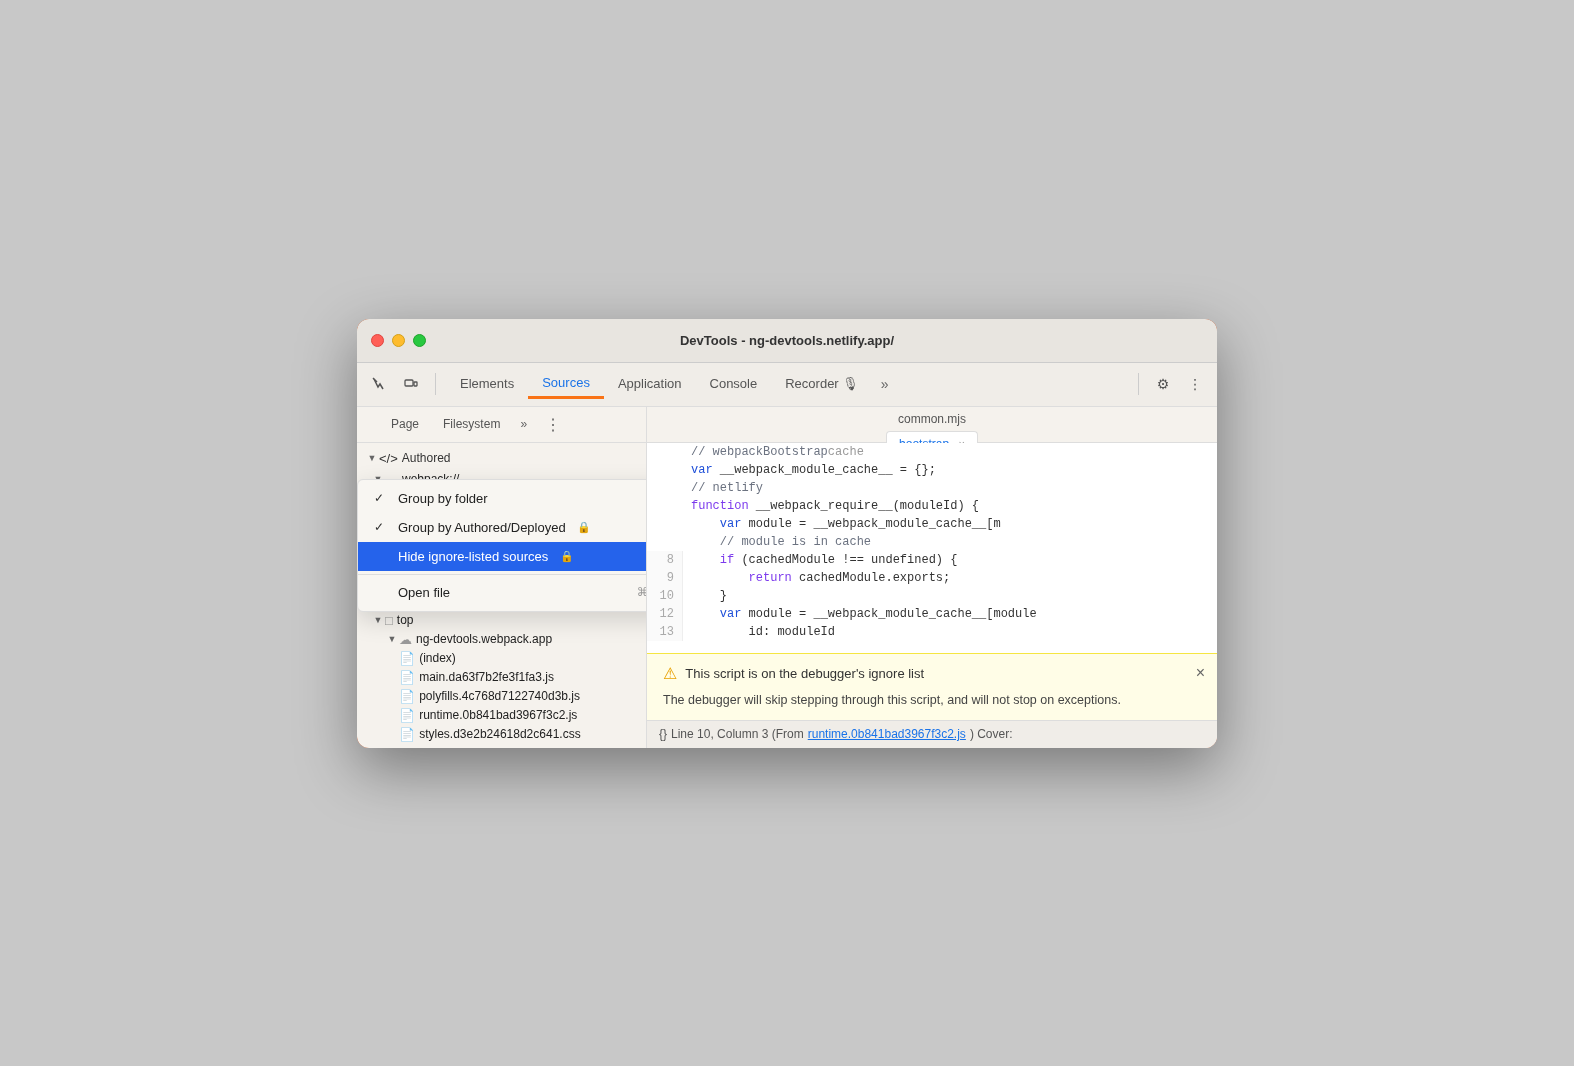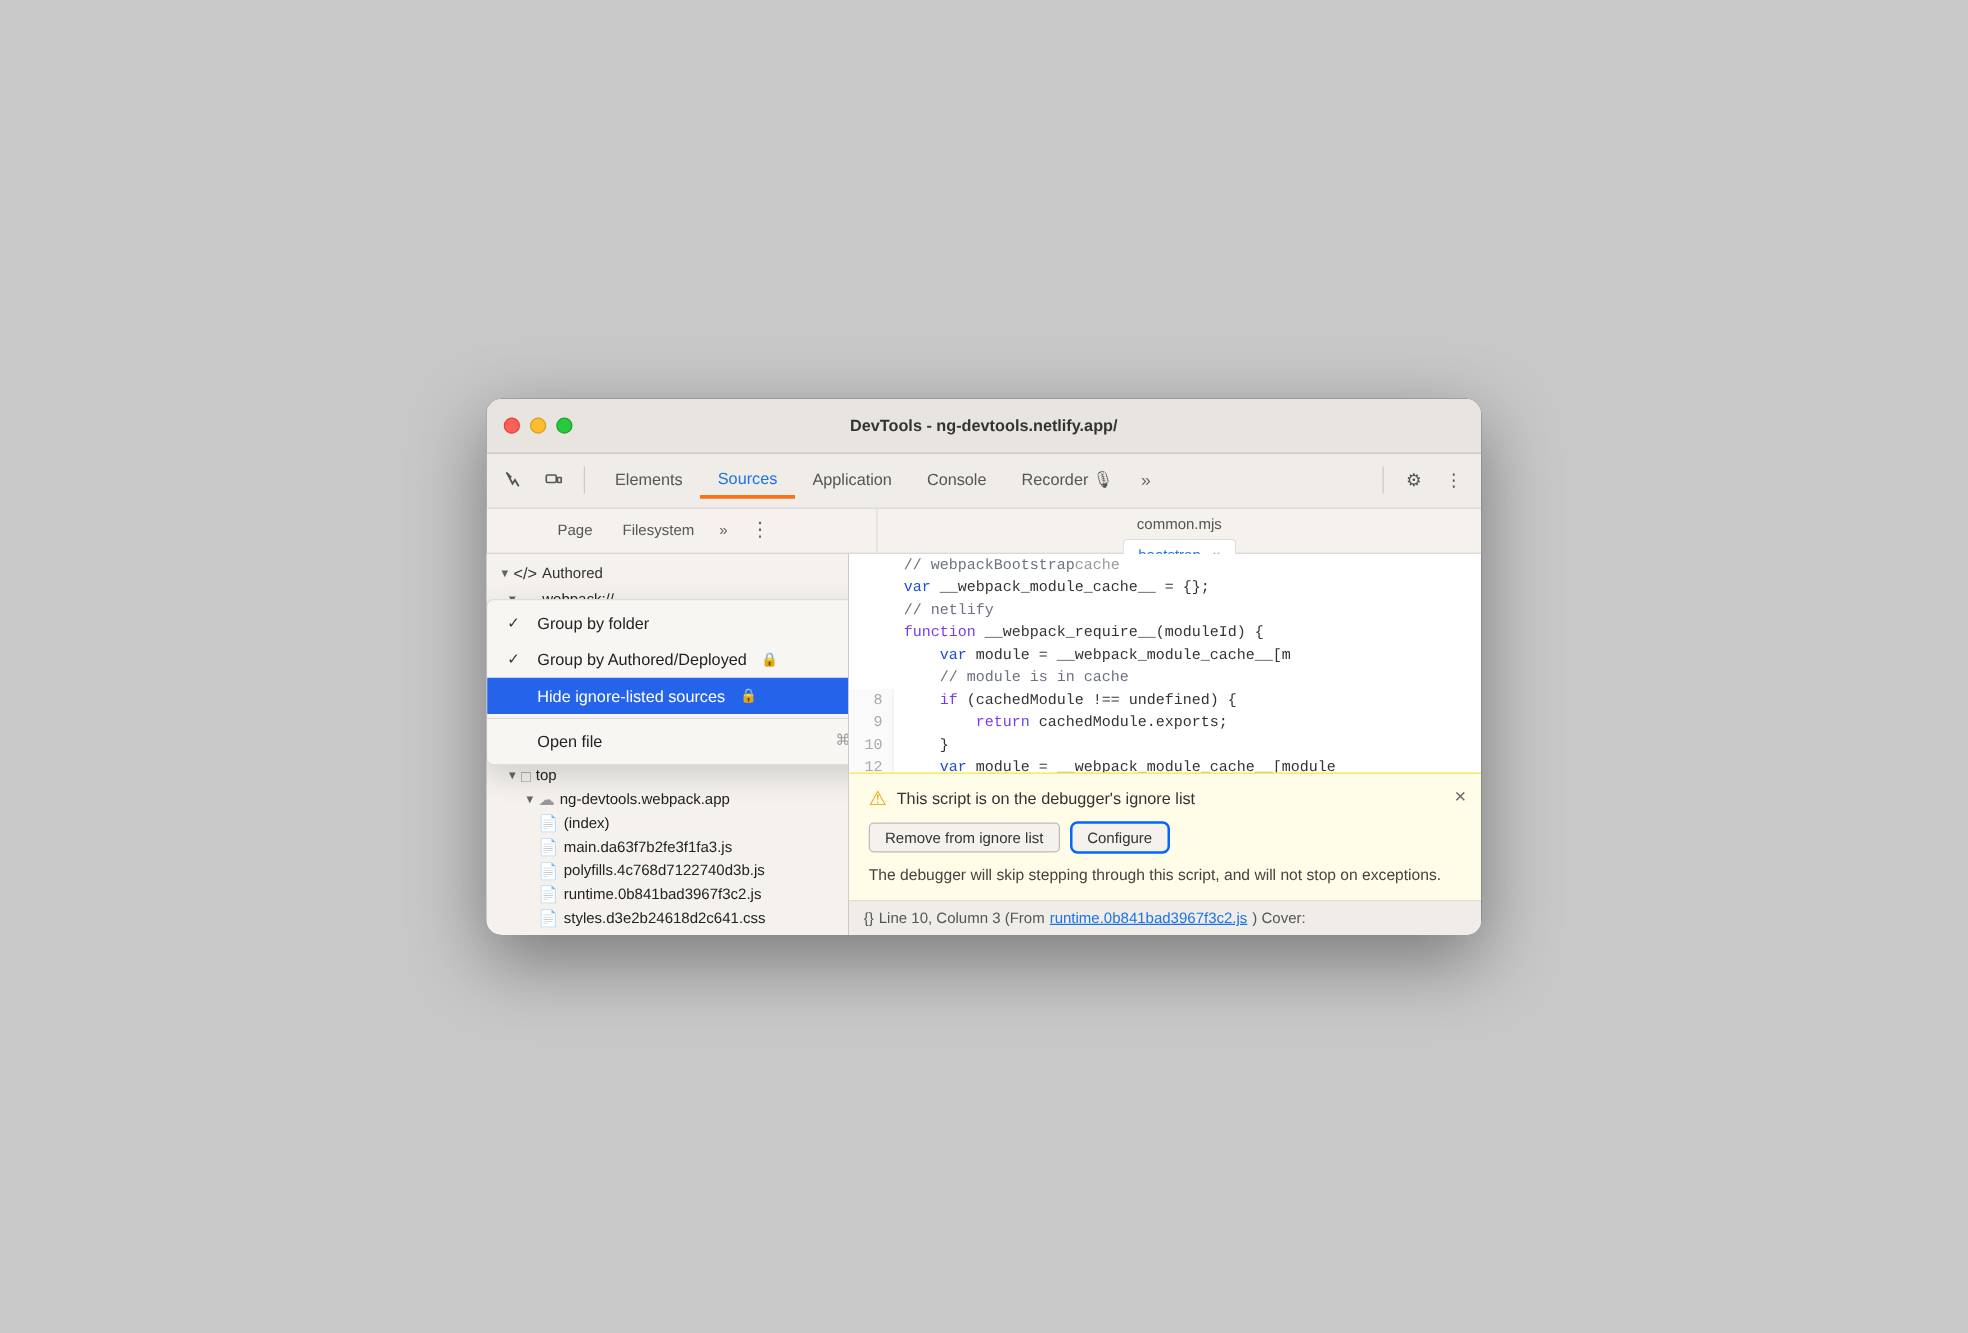--- a/index.html
+++ b/index.html
@@ -5,25 +5,25 @@
     * { box-sizing: border-box; margin: 0; padding: 0; }
     body {
       background: #c8c8c8;
       display: flex;
       align-items: center;
       justify-content: center;
       min-height: 100vh;
       font-family: -apple-system, BlinkMacSystemFont, 'Helvetica Neue', Arial, sans-serif;
     }
     .window {
-      width: 796px;
+      width: 860px;
       border-radius: 12px;
       overflow: hidden;
       box-shadow: 0 20px 60px rgba(0,0,0,0.4);
-      background: #404040;
+      background: #c2410c;
     }
     .titlebar {
       background: #e8e5e0;
       height: 44px;
       display: flex;
       align-items: center;
       justify-content: center;
       position: relative;
       border-bottom: 1px solid #ccc;
     }
@@ -394,21 +394,21 @@
     </div>
     <div class="toolbar-divider"></div>
     <div class="toolbar-icon">⚙</div>
     <div class="toolbar-icon">⋮</div>
   </div>
 
   <div class="devtools-body">
 
     <div style="display:flex; border-bottom: 1px solid #ddd; background: #f5f2ed; height:36px; align-items:center;">
 
-      <div style="width:290px; display:flex; align-items:center; padding: 0 24px; border-right:1px solid #ddd; height:100%; gap:4px;margin-left:23px;">
+      <div style="width:290px; display:flex; align-items:center; padding: 0 24px; border-right:1px solid #ddd; height:100%; gap:4px;">
         <div class="subtoolbar-tab">Page</div>
         <div class="subtoolbar-tab">Filesystem</div>
         <div class="subtoolbar-more">»</div>
         <div class="subtoolbar-dots">⋮</div>
       </div>
 
       <div class="file-tabs" style="flex:1; height:100%; border-bottom:none; background:transparent;">
         <div class="file-tab">common.mjs</div>
         <div class="file-tab active">
           <span>bootstrap</span>
@@ -600,26 +600,20 @@
             <span class="line-number">13</span>
             <span class="line-content">        id: moduleId</span>
           </div>
         </div>
 
         <div class="ignore-banner">
           <div class="ignore-banner-title">
             <span style="color:#e8a000; font-size:16px;">⚠</span>
             <span>This script is on the debugger's ignore list</span>
           </div>
-          <div class="ignore-banner-actions">
-            <button class="ignore-btn">Remove from ignore list</button>
-            <div style="position:relative; display:inline-block;">
-              <button class="ignore-btn configure-btn">Configure</button>
-            </div>
-          </div>
           <div class="ignore-banner-text">The debugger will skip stepping through this script, and will not stop on exceptions.</div>
           <div class="ignore-banner-close">×</div>
         </div>
 
         <div class="status-bar">
           <span style="cursor:pointer;">{}</span>
           <span>Line 10, Column 3 (From</span>
           <a>runtime.0b841bad3967f3c2.js</a>
           <span>) Cover:</span>
         </div>

